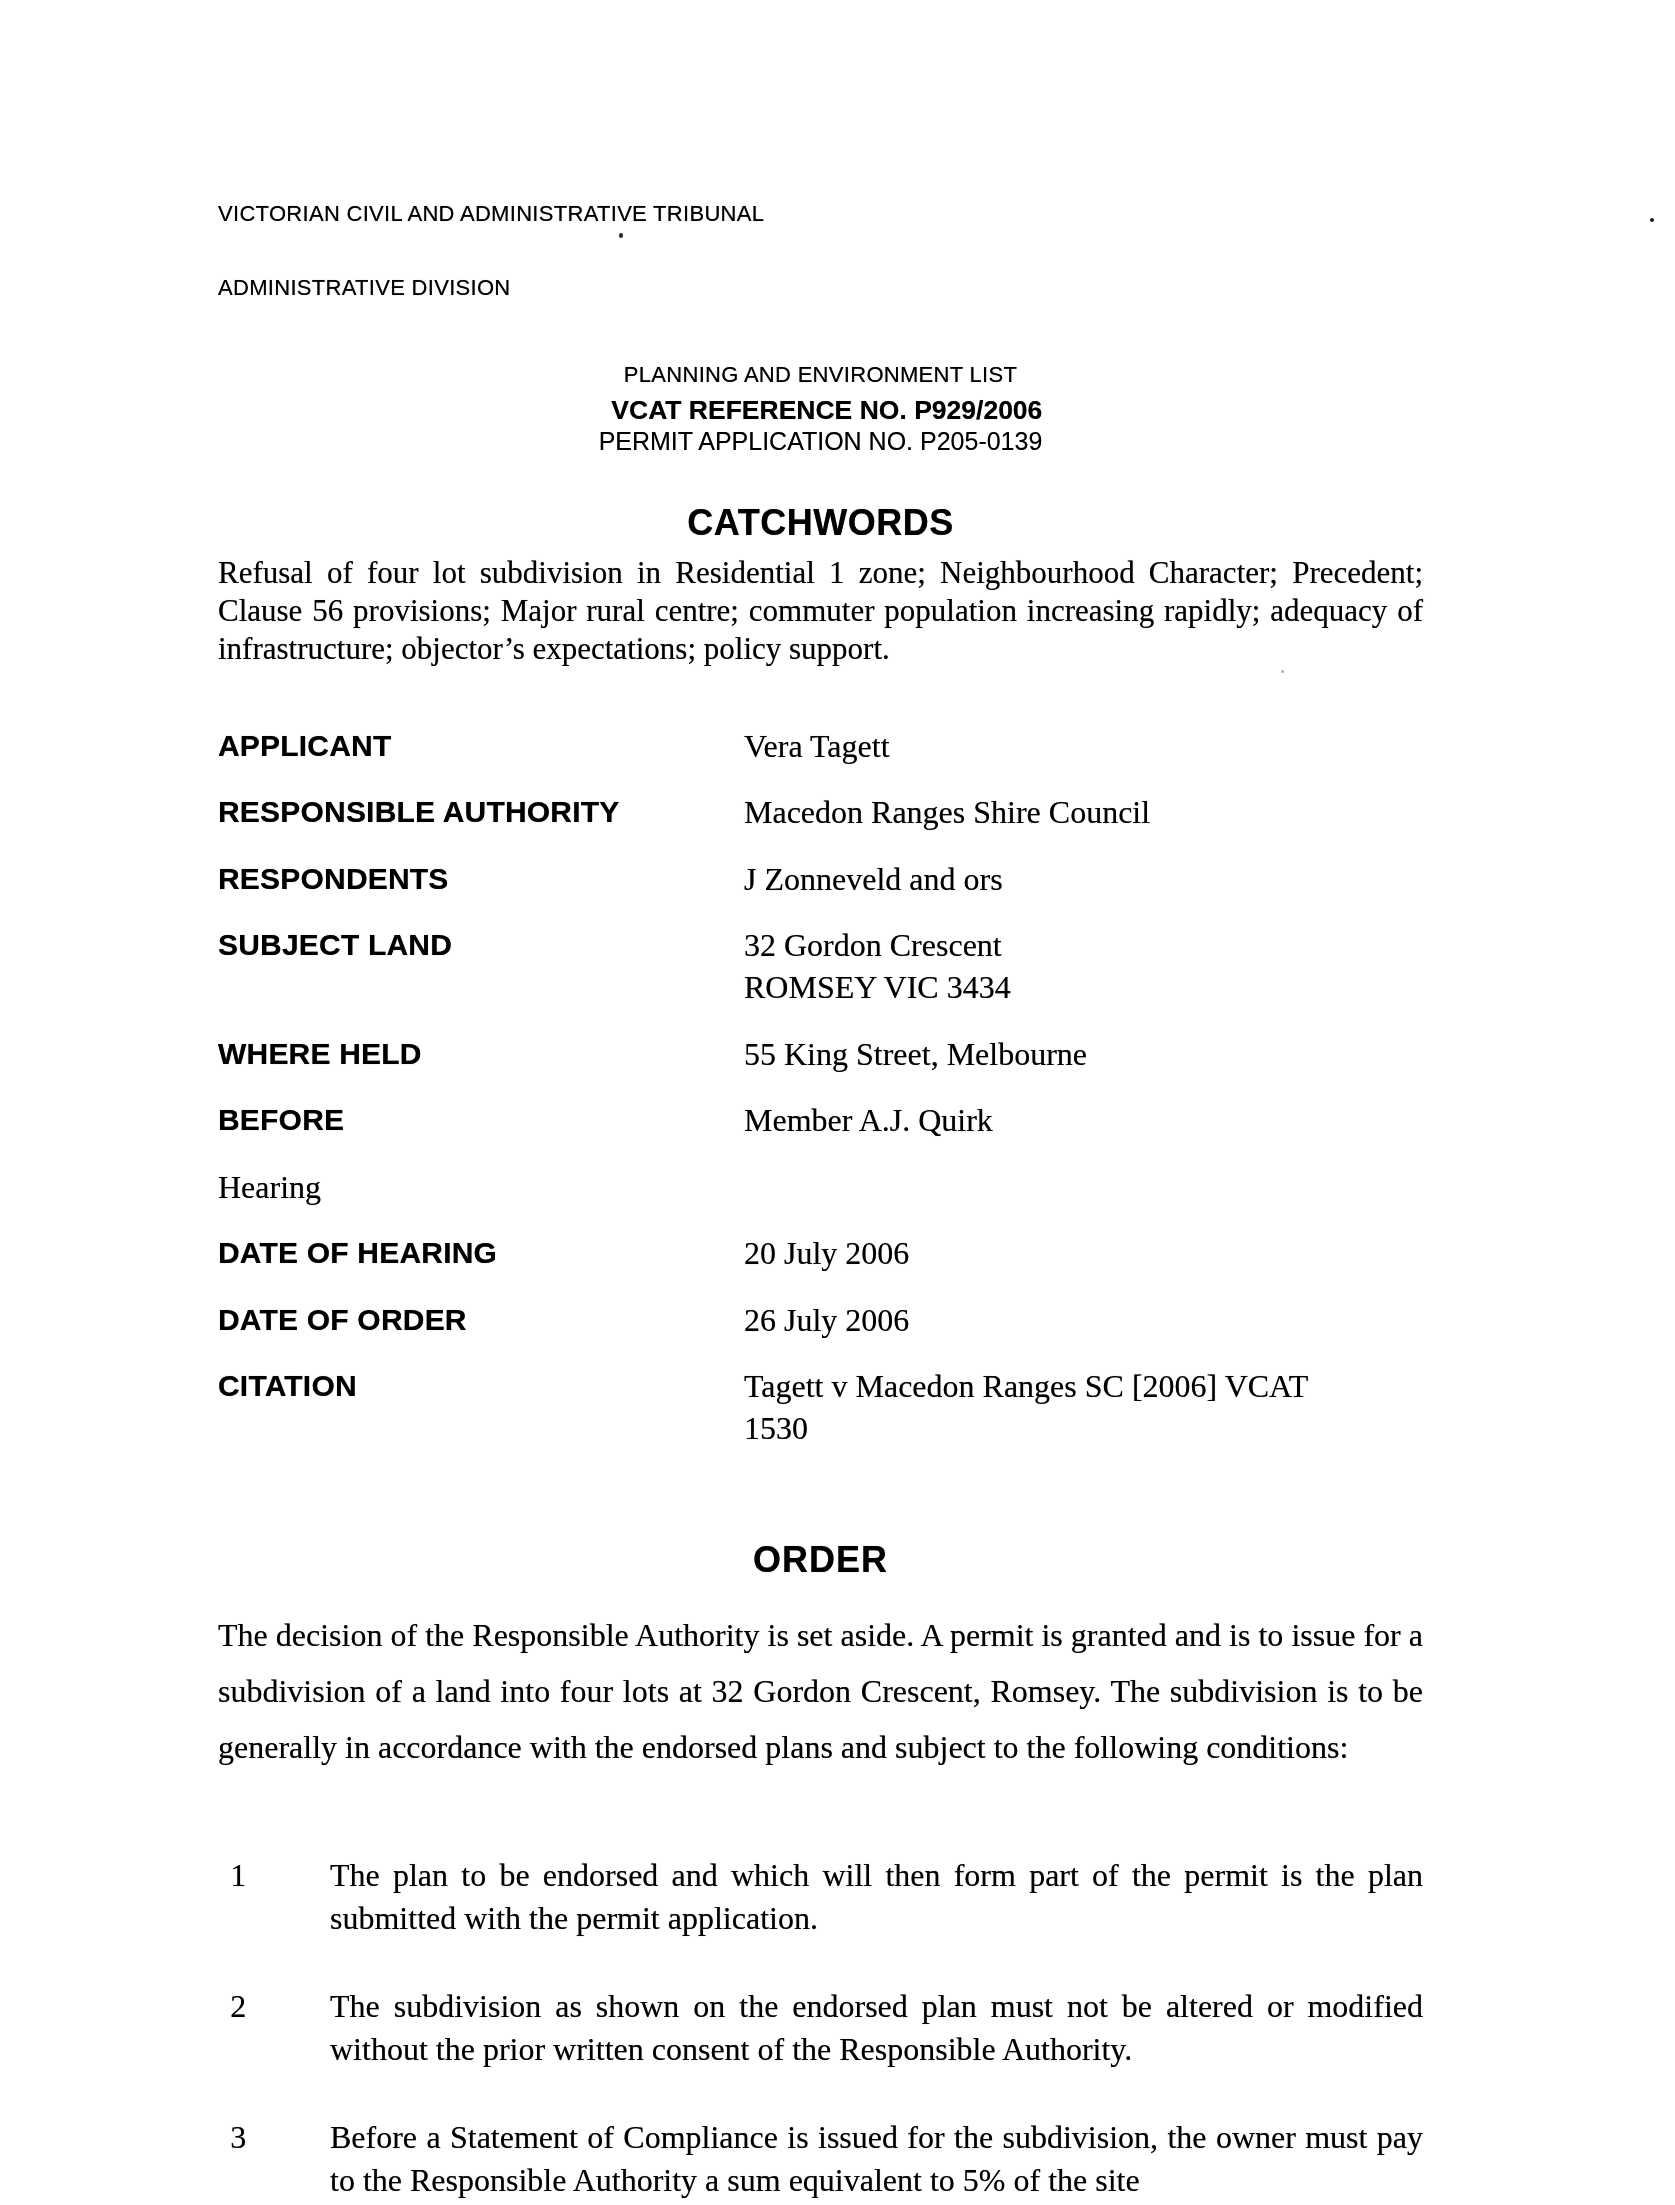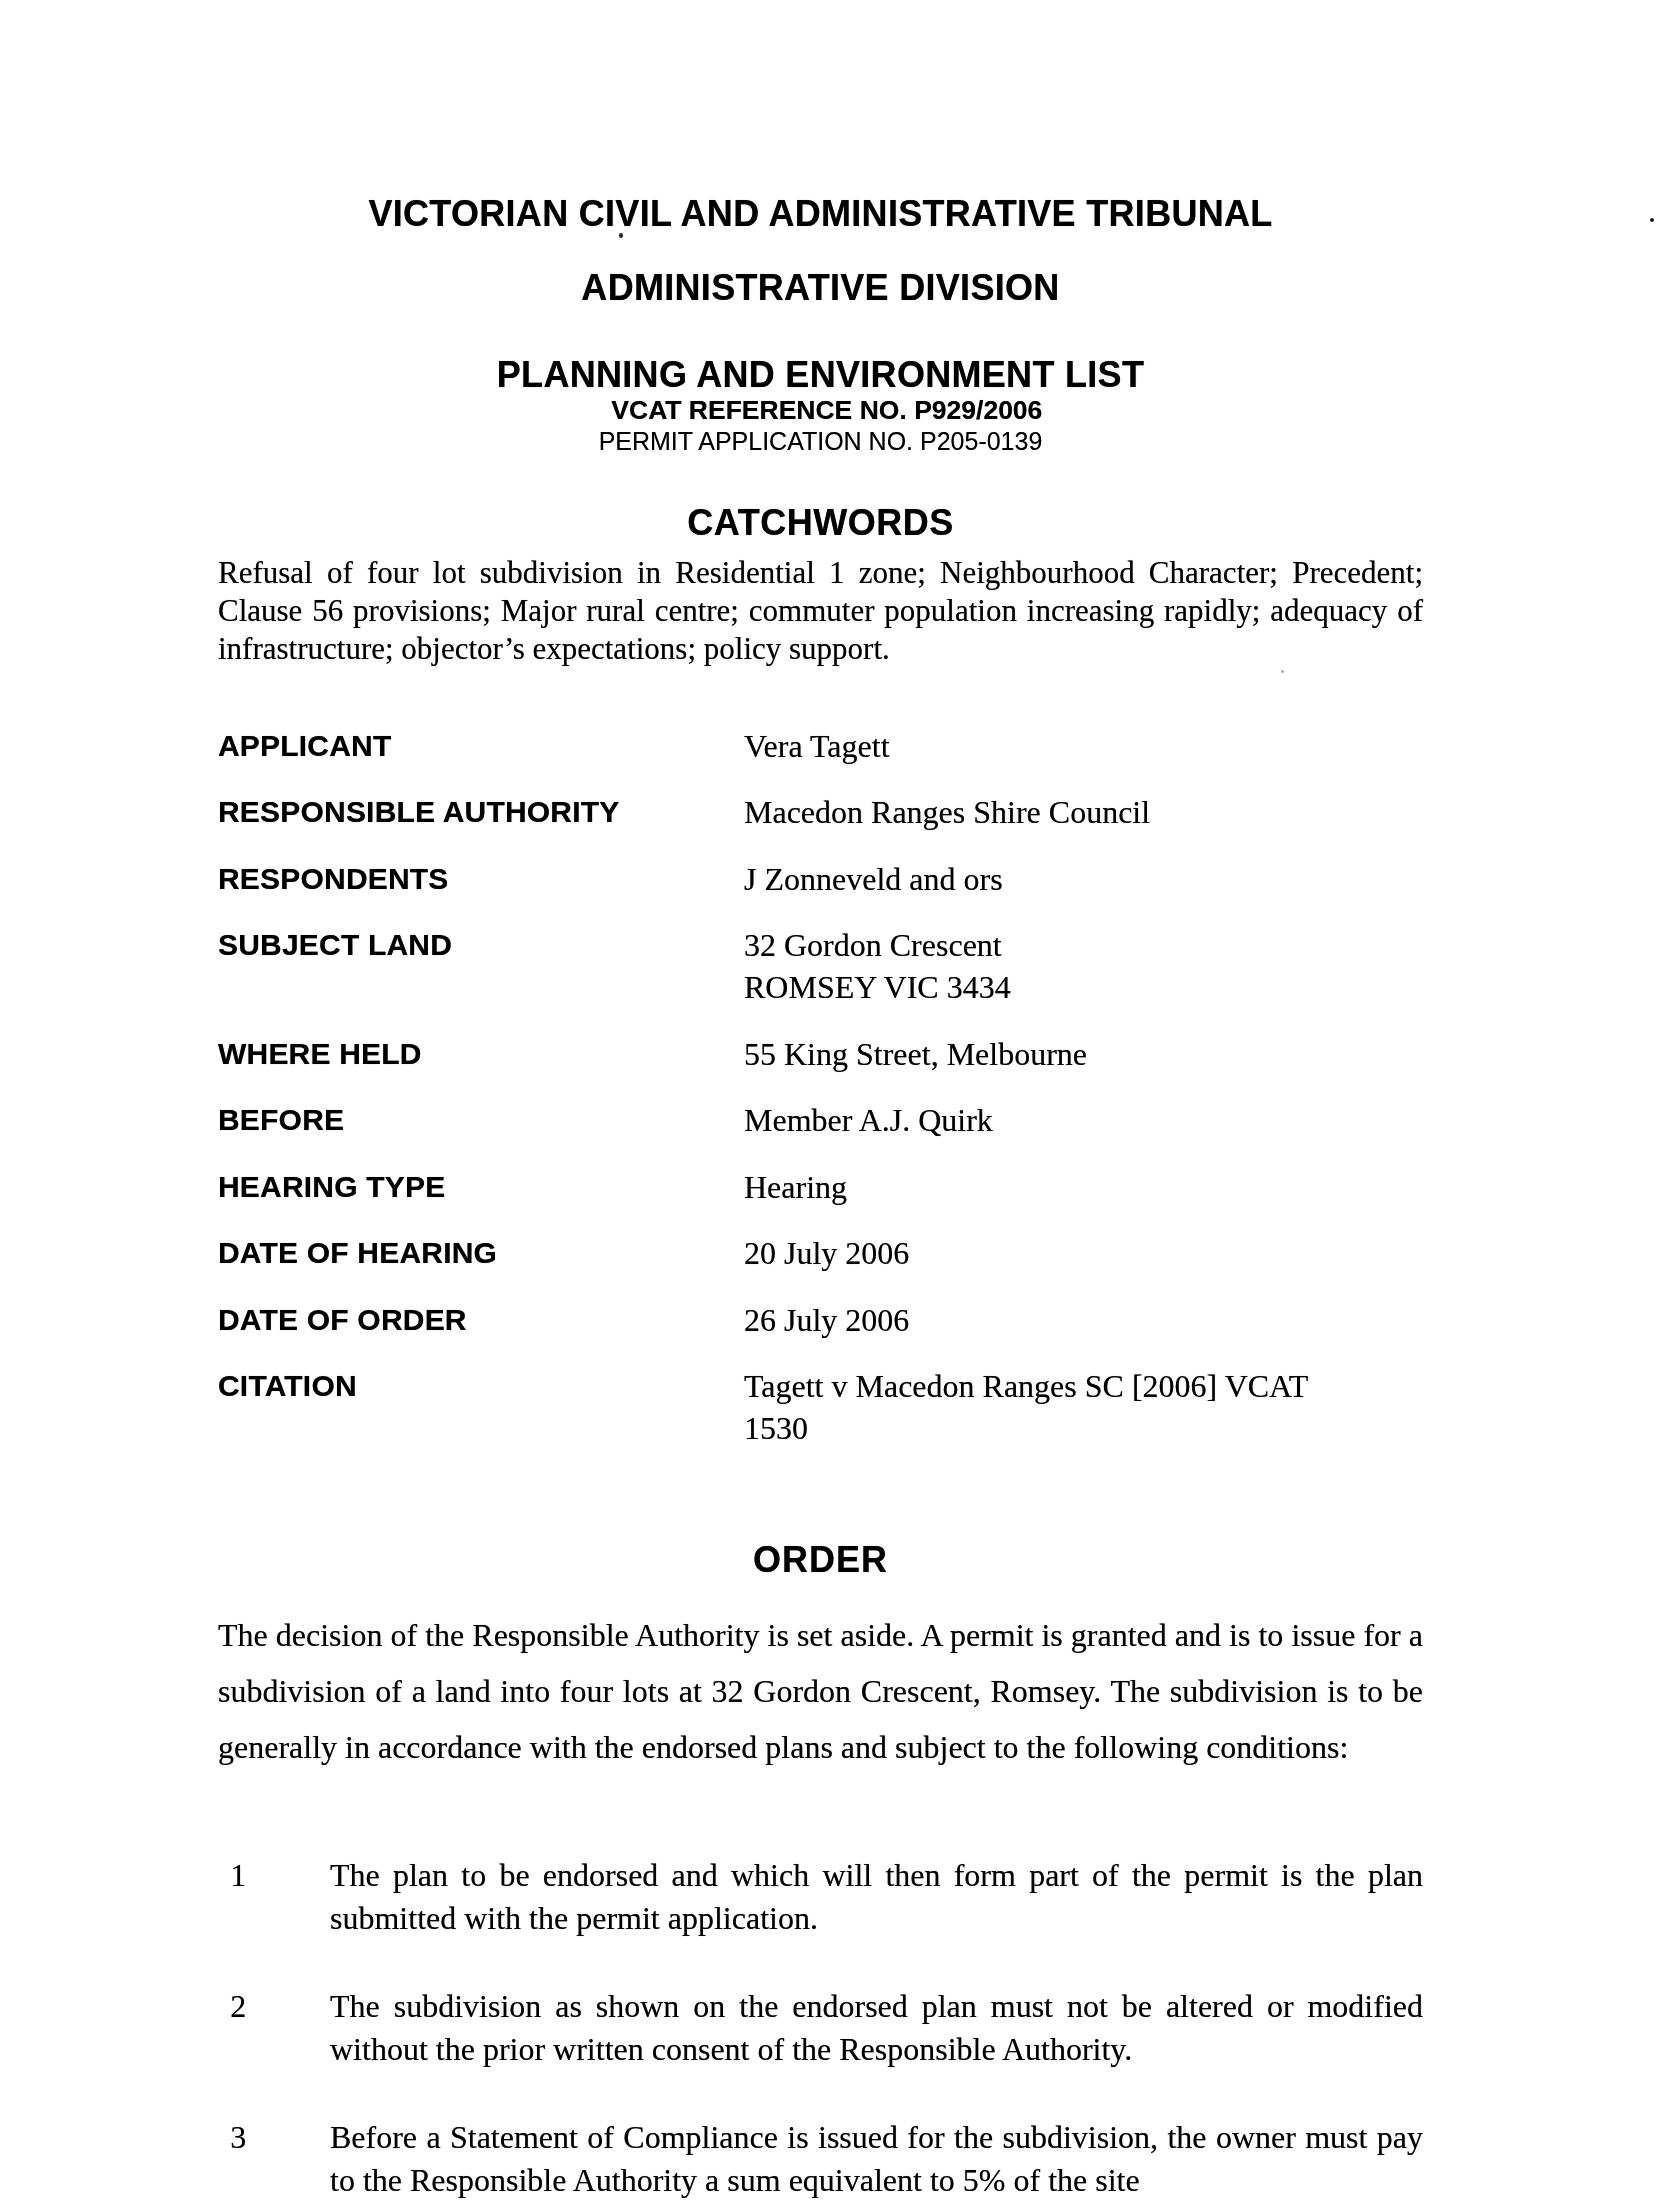--- a/index.html
+++ b/index.html
@@ -17,26 +17,25 @@
     font-family: "Liberation Serif", serif;
   }
   .content {
     position: absolute;
     left: 218px;
     top: 0;
     width: 1205px;
   }
   .h-main {
     font-family: "Liberation Sans", sans-serif;
-    font-weight: 700;
-    font-size: 36px;
+    font-weight: 400;
+    font-size: 22px;
     line-height: 35px;
     letter-spacing: 0.3px;
     text-shadow: 0 0 0.7px rgba(0,0,0,0.65);
-    text-align: center;
   }
   .t1 { margin-top: 196px; }
   .t2 { margin-top: 39px; }
   .list-row {
     margin-top: 52px;
     display: flex;
     justify-content: space-between;
     align-items: center;
     flex-direction: column;
   }
@@ -182,21 +181,20 @@
       </div>
       <div class="d-row">
         <div class="d-label">WHERE HELD</div>
         <div class="d-value serif-body">55 King Street, Melbourne</div>
       </div>
       <div class="d-row">
         <div class="d-label">BEFORE</div>
         <div class="d-value serif-body">Member A.J. Quirk</div>
       </div>
       <div class="d-row">
-        <div class="d-label">HEARING TYPE</div>
         <div class="d-value serif-body">Hearing</div>
       </div>
       <div class="d-row">
         <div class="d-label">DATE OF HEARING</div>
         <div class="d-value serif-body">20 July 2006</div>
       </div>
       <div class="d-row">
         <div class="d-label">DATE OF ORDER</div>
         <div class="d-value serif-body">26 July 2006</div>
       </div>

